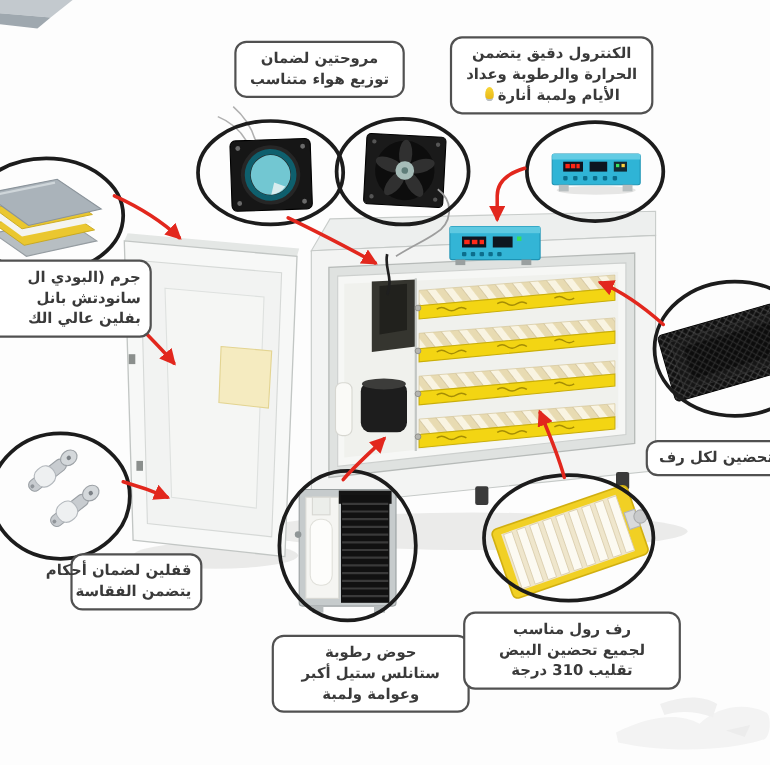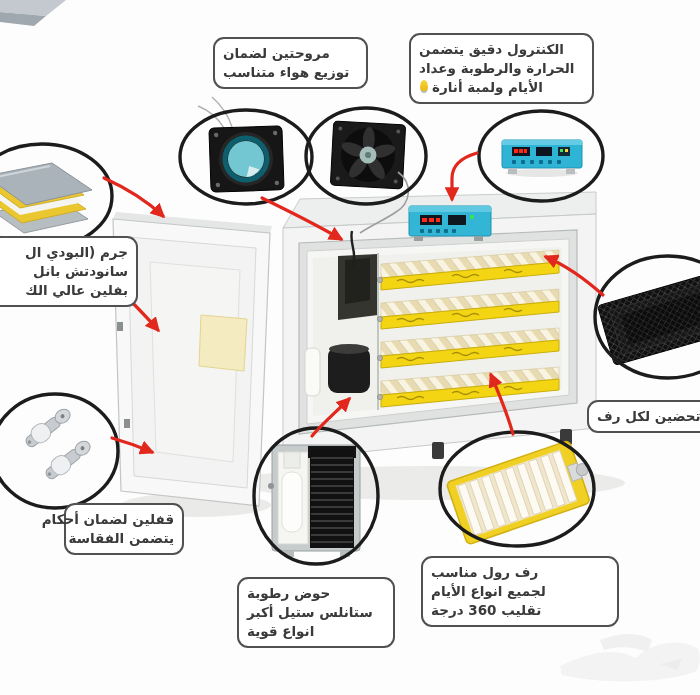--- a/index.html
+++ b/index.html
@@ -6,21 +6,21 @@
   .canvas{
     position:relative;width:700px;height:695px;margin:0 auto;
     background:#fdfdfd;overflow:hidden;
     font-family:"DejaVu Sans",sans-serif;
   }
   svg.layer{position:absolute;left:0;top:0;z-index:1;}
   .callout{
     position:absolute;z-index:3;box-sizing:border-box;
     background:#ffffff;border:2.8px solid #515151;border-radius:11px;
     padding:5px 8px;color:#3a3a3a;font-weight:700;font-size:13.5px;line-height:1.42;
-    text-align:left;direction:rtl;
+    text-align:center;direction:rtl;
   }
   .callout .cl{white-space:nowrap;}
   .callout.cut-left{text-align:right;}
   .bulb{
     display:inline-block;width:8px;height:11px;margin-left:1px;margin-right:4px;
     background:linear-gradient(#f8d63a,#e9b913);
     border-radius:50% 50% 42% 42% / 55% 55% 45% 45%;
     border-bottom:2px solid #b9bec2;vertical-align:-1px;
   }
 </style>
@@ -332,29 +332,29 @@
     <div class="cl">جرم (البودي ال</div>
     <div class="cl">سانودتش بانل</div>
     <div class="cl">بفلين عالي الك</div>
   </div>
 
   <div class="callout" style="left:64px;top:503px;width:120px">
     <div class="cl">قفلين لضمان أحكام</div>
     <div class="cl">يتضمن الفقاسة</div>
   </div>
 
-  <div class="callout" style="left:237px;top:577px;width:158px">
+  <div class="callout" style="left:247px;top:577px;width:180px">
     <div class="cl">حوض رطوبة</div>
     <div class="cl">ستانلس ستيل أكبر</div>
-    <div class="cl">انواع قوية</div>
+    <div class="cl">وعوامة ولمبة</div>
   </div>
 
   <div class="callout" style="left:421px;top:556px;width:198px">
     <div class="cl">رف رول مناسب</div>
-    <div class="cl">لجميع انواع الأيام</div>
-    <div class="cl">تقليب 360 درجة</div>
+    <div class="cl">لجميع تحضين البيض</div>
+    <div class="cl">تقليب 310 درجة</div>
   </div>
 
   <div class="callout" style="left:587px;top:400px;width:128px">
     <div class="cl">تحضين لكل رف</div>
   </div>
 
 </div>
 
 </body></html>

